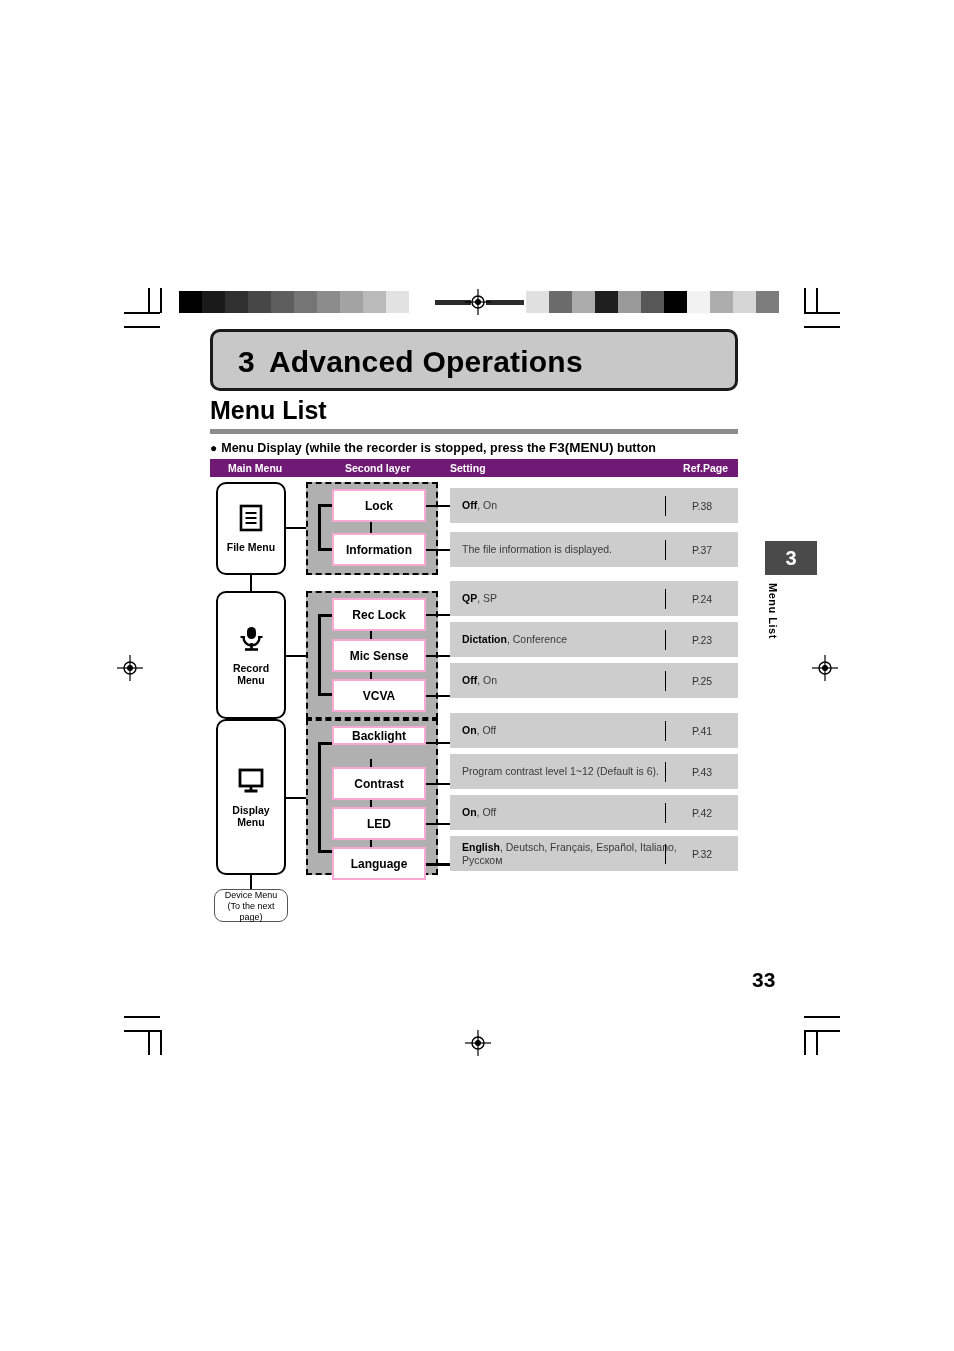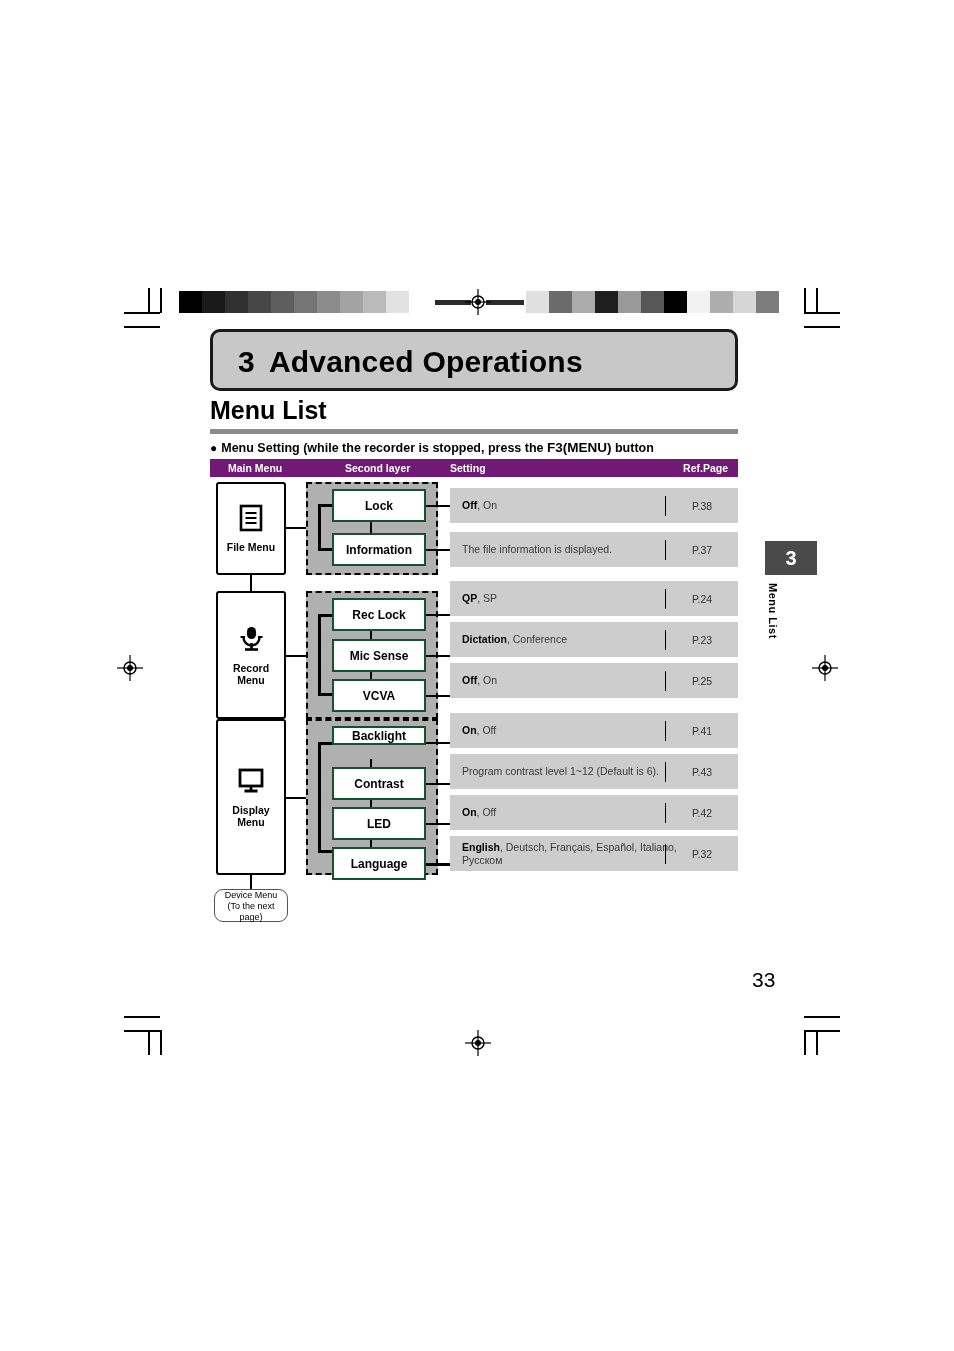--- a/index.html
+++ b/index.html
@@ -109,21 +109,21 @@
   .th-setting{ left: 240px; }
   .th-ref    { right: 10px; }
 
   
   .chart { position: absolute; left: 210px; top: 477px; width: 528px; height: 430px; }
 
   .mainbox {
     position: absolute;
     background: #fff;
     border: 2px solid #000;
-    border-radius: 3px;
+    border-radius: 10px;
     box-sizing: border-box;
     display: flex;
     flex-direction: column;
     align-items: center;
     justify-content: center;
   }
   .mainbox .mb-label {
     font-size: 10.5px;
     font-weight: bold;
     color: #000;
@@ -152,21 +152,21 @@
   
   .group {
     position: absolute;
     background: #b0b0b0;
     border: 2px dashed #000;
     box-sizing: border-box;
   }
   .subbox {
     position: absolute;
     background: #fff;
-    border: 2px solid #14532d;
+    border: 2px solid #f9a8d4;
     box-sizing: border-box;
     display: flex;
     align-items: center;
     justify-content: center;
     font-size: 12px;
     font-weight: bold;
     color: #000;
   }
 
   
@@ -235,21 +235,21 @@
     letter-spacing: .5px;
     white-space: nowrap;
   }
 
   
   .pageno {
     position: absolute;
     left: 752px;
     top: 968px;
     font-size: 21px;
-    font-weight: normal;
+    font-weight: bold;
     color: #000;
   }
 </style>
 </head>
 <body>
 
 <div class="page">
 
   <div class="colorbar" id="cb-left" style="left:179px; top:291px;">
       <div class="sw" style="background: rgb(0, 0, 0);"></div>
@@ -339,21 +339,21 @@
 
   <div class="chapter-banner"></div>
   <div class="chapter-title">
     <span class="num">3</span><span>Advanced Operations</span>
   </div>
 
   <div class="section-title">Menu List</div>
   <div class="title-rule"></div>
 
   <div class="bullet-line">
-    <span class="dot">●</span><span>Menu Setting (while the recorder is stopped, press the </span><span class="mono-key">F3(MENU)</span><span> button</span>
+    <span class="dot">●</span><span>Menu Display (while the recorder is stopped, press the </span><span class="mono-key">F3(MENU)</span><span> button</span>
   </div>
 
   <div class="tbl-head">
     <span class="th-main">Main Menu</span>
     <span class="th-second">Second layer</span>
     <span class="th-setting">Setting</span>
     <span class="th-ref">Ref.Page</span>
   </div>
 
   <div class="chart">

